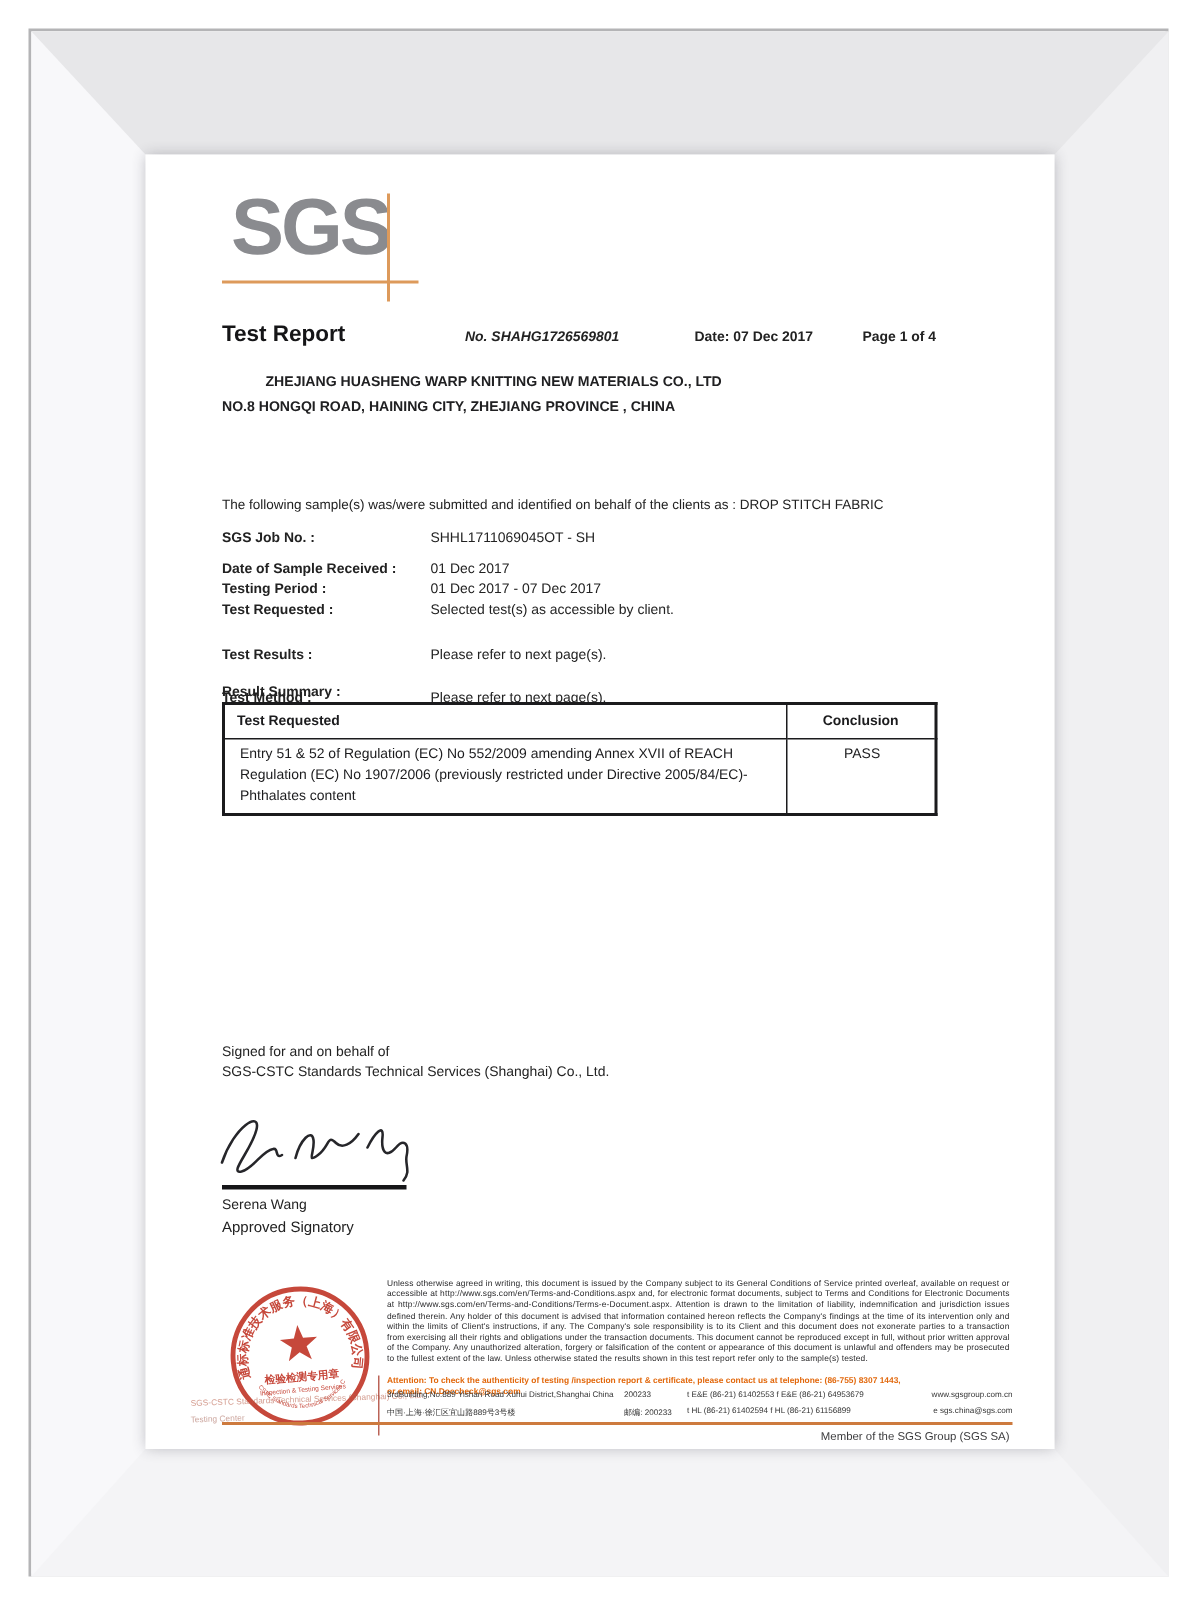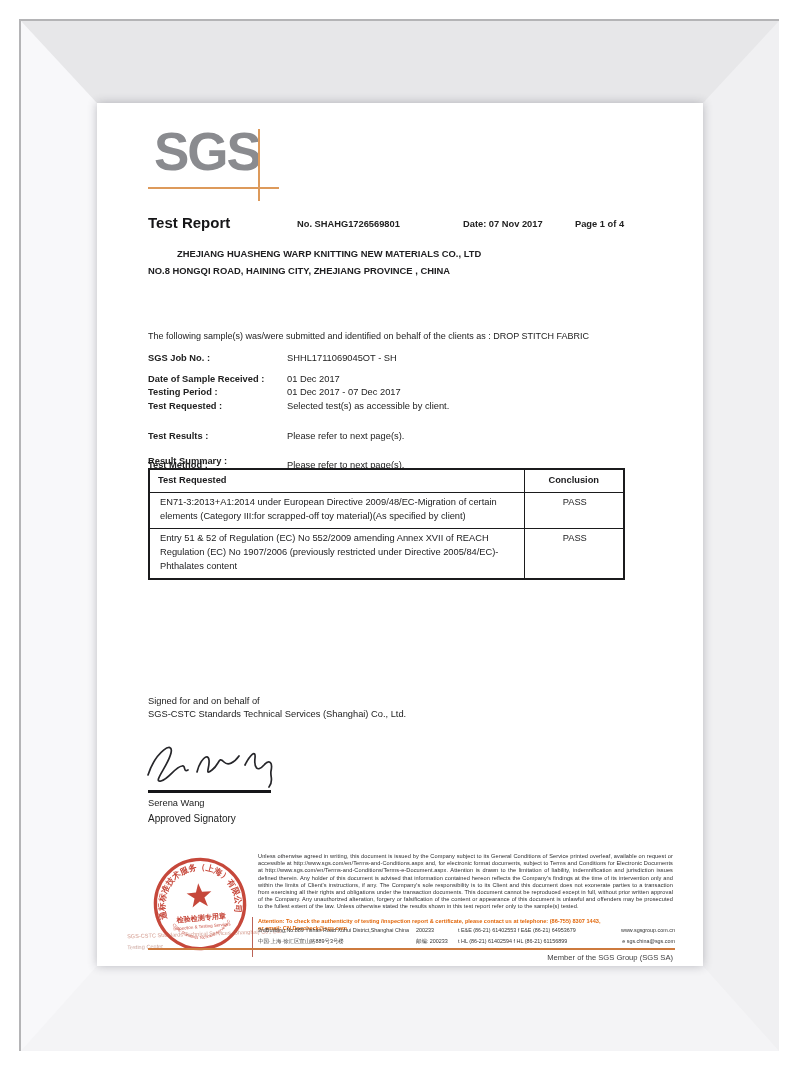--- a/index.html
+++ b/index.html
@@ -32,21 +32,21 @@
   .logo-text {
     left:57px; top:22px; font-size:53px; font-weight:bold; color:#8a8b8f;
     letter-spacing:-2px; line-height:1;
   }
   .logo-hline { left:51px; top:84px; width:131px; height:2px; background:#dd9a5b; }
   .logo-vline { left:161px; top:26px; width:2px; height:72px; background:#dd9a5b; }
 
   
   .report-title { left:51px; top:111px; font-size:15px; font-weight:bold; color:#151517; }
   .hdr-item { top:116px; font-size:9.3px; font-weight:bold; color:#222; }
-  .hdr-no   { left:200px; }
+  .hdr-no   { left:213px;font-style:italic; }
   .hdr-date { left:366px; }
   .hdr-page { left:478px; }
 
   .client-line { left:51px; font-size:9.4px; font-weight:bold; color:#202022; }
   .client-1 { top:145px;margin-left:29px; }
   .client-2 { top:162px; }
 
   .intro { left:51px; top:228px; font-size:9px; color:#222; width:540px; }
 
   .field-label { left:51px;  font-size:9.3px; font-weight:bold; color:#222; }
@@ -111,21 +111,21 @@
 <div class="frame-bevel"></div>
 
 <div class="doc">
 
   <div class="abs logo-text">SGS</div>
   <div class="abs logo-hline"></div>
   <div class="abs logo-vline"></div>
 
   <div class="abs report-title">Test Report</div>
   <div class="abs hdr-item hdr-no">No. SHAHG1726569801</div>
-  <div class="abs hdr-item hdr-date">Date: 07 Nov 2017</div>
+  <div class="abs hdr-item hdr-date">Date: 07 Dec 2017</div>
   <div class="abs hdr-item hdr-page">Page 1 of 4</div>
 
   <div class="abs client-line client-1">ZHEJIANG HUASHENG WARP KNITTING NEW MATERIALS CO., LTD</div>
   <div class="abs client-line client-2">NO.8 HONGQI ROAD, HAINING CITY, ZHEJIANG PROVINCE , CHINA</div>
 
   <div class="abs intro">The following sample(s) was/were submitted and identified on behalf of the clients as : DROP STITCH FABRIC</div>
 
   <div class="abs field-label fy0">SGS Job No. :</div>
   <div class="abs field-value fy0">SHHL1711069045OT - SH</div>
   <div class="abs field-label fy1">Date of Sample Received :</div>
@@ -145,24 +145,20 @@
         <col class="col-test">
         <col class="col-conc">
       </colgroup>
     <thead>
       <tr>
         <th>Test Requested</th>
         <th class="c">Conclusion</th>
       </tr>
     </thead>
     <tbody>
-      <tr>
-        <td>EN71-3:2013+A1:2014 under European Directive 2009/48/EC-Migration of certain elements (Category III:for scrapped-off toy material)(As specified by client)</td>
-        <td class="c">PASS</td>
-      </tr>
       <tr>
         <td>Entry 51 &amp; 52 of Regulation (EC) No 552/2009 amending Annex XVII of REACH Regulation (EC) No 1907/2006 (previously restricted under Directive 2005/84/EC)-Phthalates content</td>
         <td class="c">PASS</td>
       </tr>
     </tbody>
   </table>
 
   <div class="abs sig-line1">Signed for and on behalf of</div>
   <div class="abs sig-line2">SGS-CSTC Standards Technical Services (Shanghai) Co., Ltd.</div>
   <svg class="abs sig-svg" width="160" height="56" viewBox="0 0 160 56">

